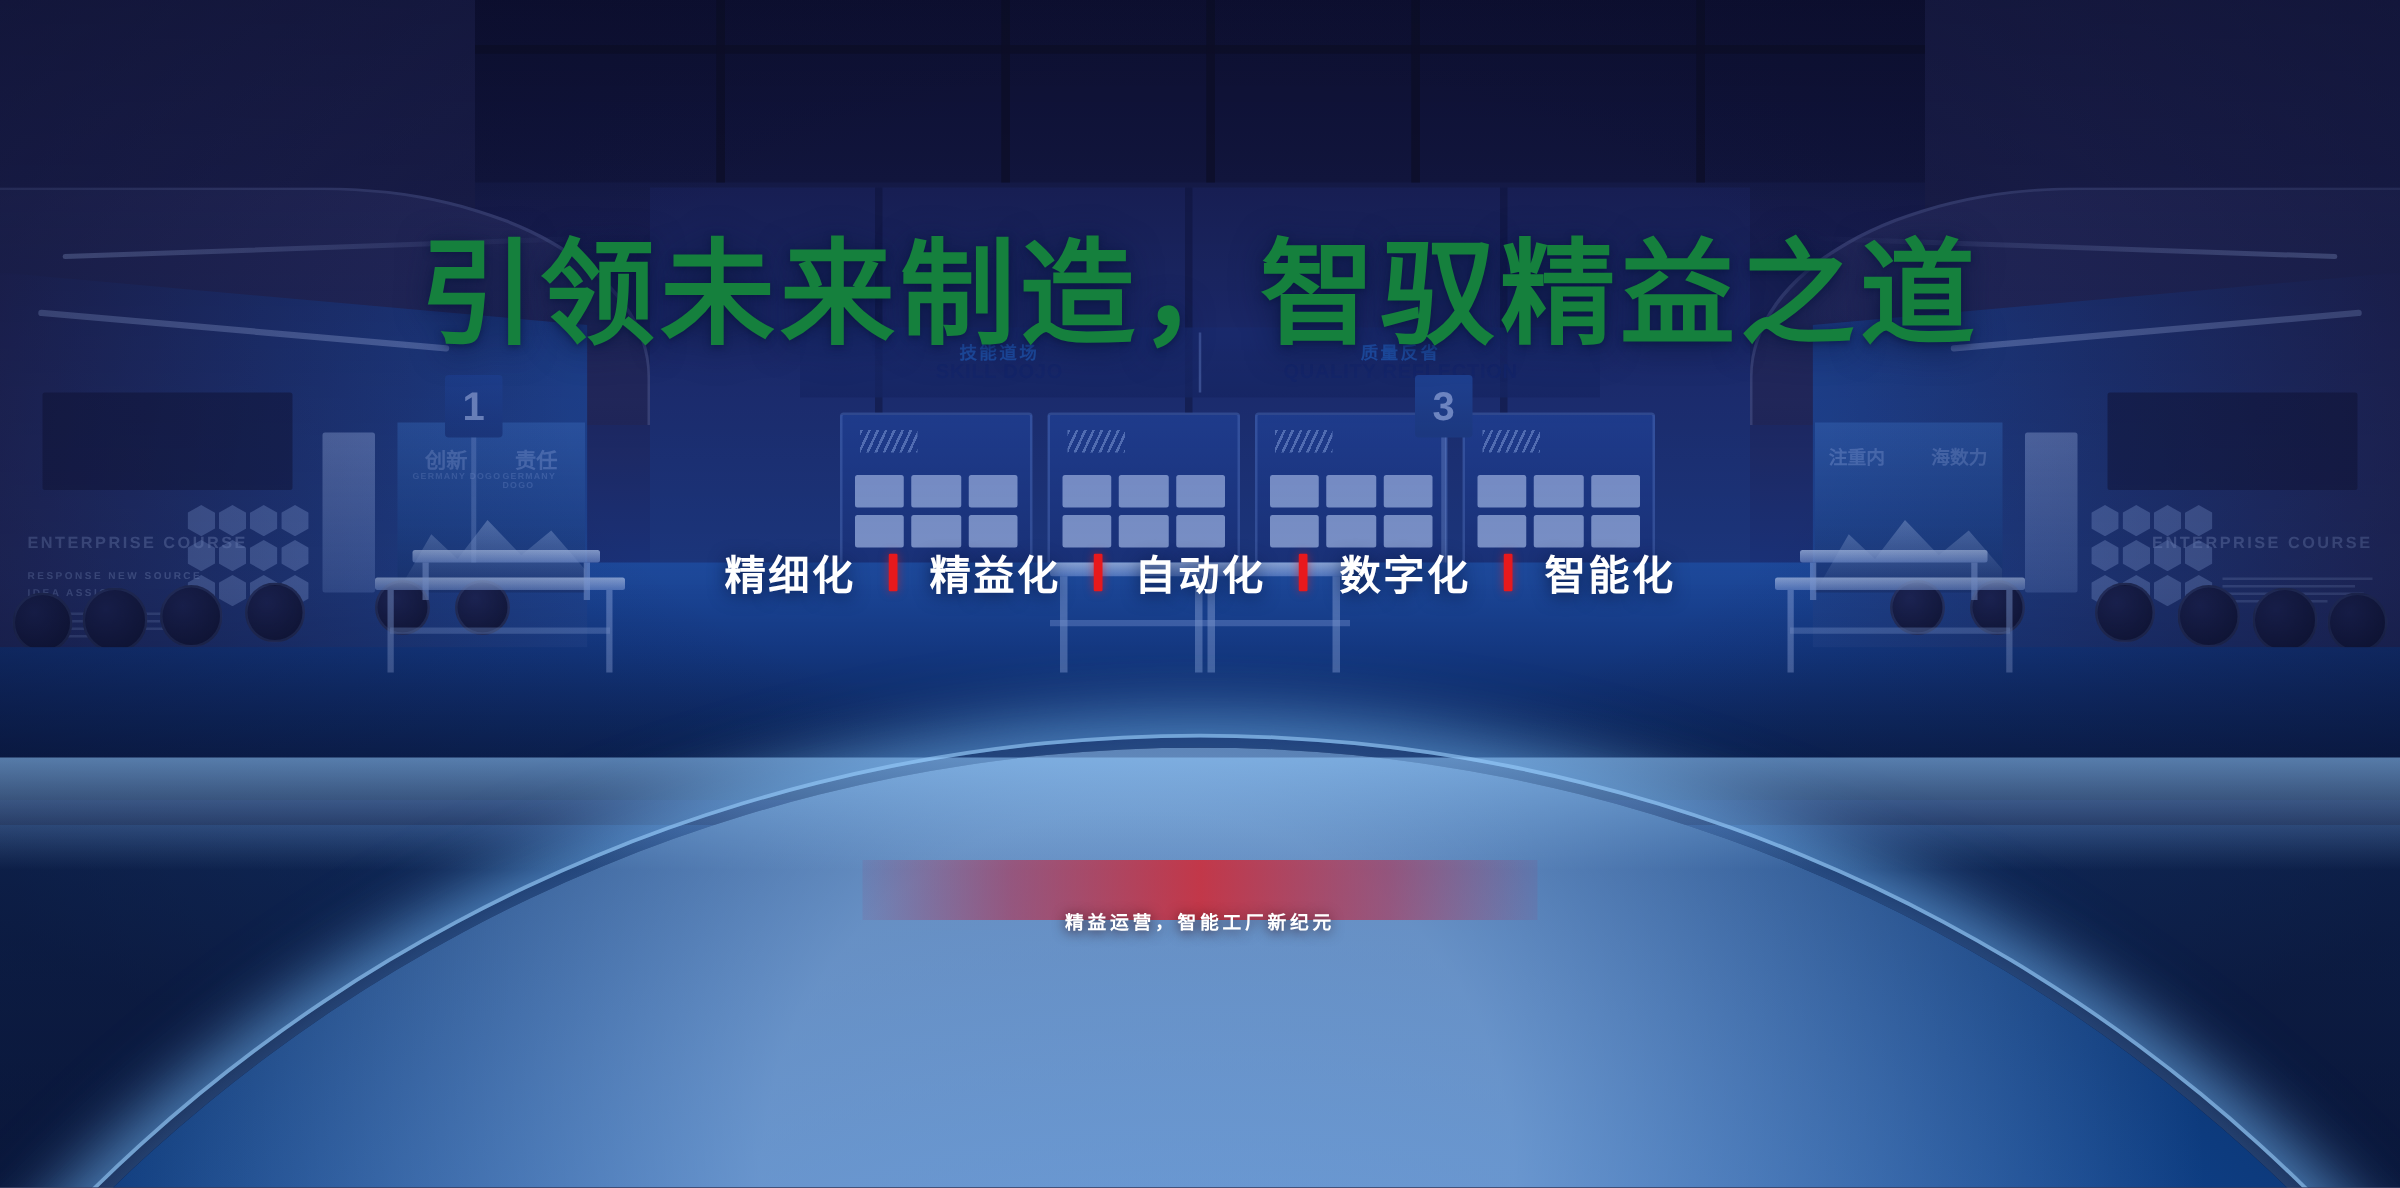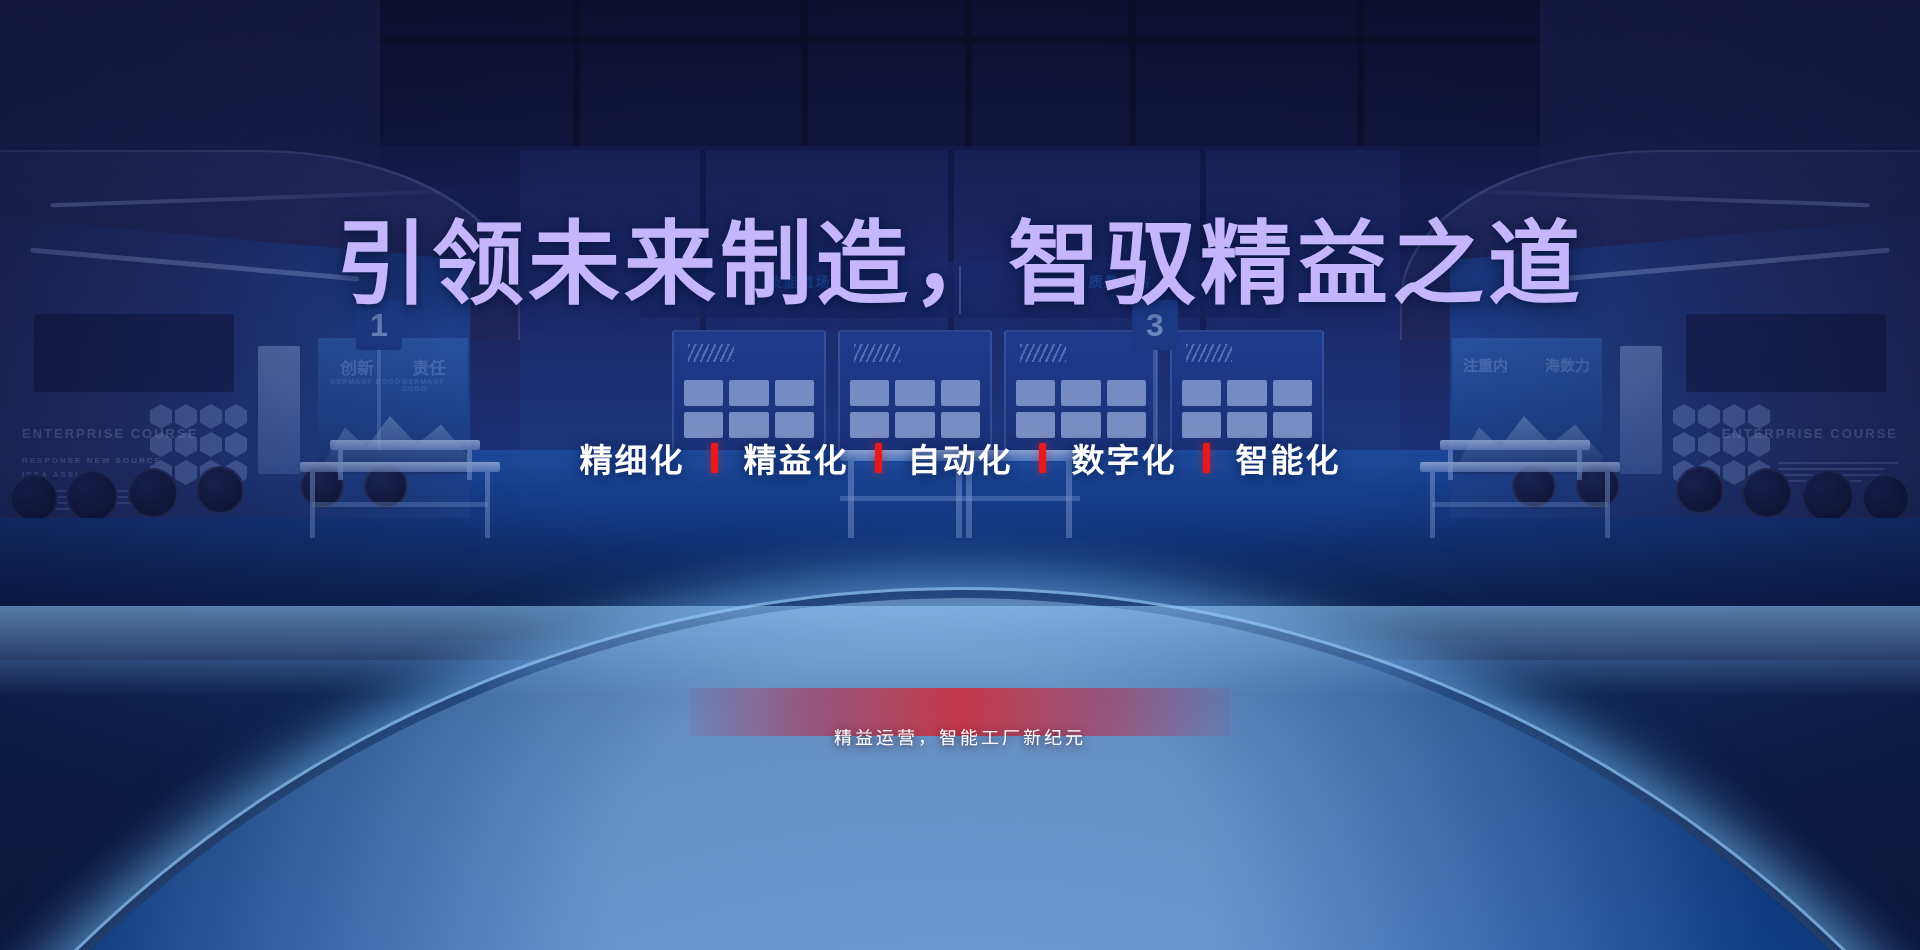--- a/index.html
+++ b/index.html
@@ -153,37 +153,37 @@
   .land{position:absolute;left:0;top:0;width:100%;height:100%;border-radius:50%;opacity:.45;
     background:
       radial-gradient(ellipse 360px 46px at 760px 1060px,rgba(180,215,250,.55),transparent 72%),
       radial-gradient(ellipse 300px 40px at 1320px 1150px,rgba(170,208,248,.45),transparent 72%),
       radial-gradient(ellipse 250px 34px at 480px 1250px,rgba(185,218,252,.40),transparent 72%);}
   .horizon-glow{position:absolute;left:0;top:86px;width:1920px;height:90px;
     background:linear-gradient(180deg,rgba(150,205,255,.55),rgba(120,185,250,0));}
 
   
   .hero{position:absolute;left:0;top:0;width:1920px;height:950px;}
-  .title{position:absolute;left:0;top:156px;width:1920px;text-align:center;
-    font-size:92px;font-weight:700;color:#c4b5fd;letter-spacing:4px;line-height:1;
+  .title{position:absolute;left:0;top:128px;width:1920px;text-align:center;
+    font-size:92px;font-weight:700;color:#15803d;letter-spacing:4px;line-height:1;
     text-shadow:0 4px 26px rgba(8,20,60,.75),0 2px 6px rgba(8,20,60,.6);}
   .subtitle{position:absolute;left:0;top:368px;width:1920px;text-align:center;
     font-size:25px;font-weight:500;color:#f2f6ff;letter-spacing:1.5px;
     text-shadow:0 2px 12px rgba(8,20,60,.85);}
   .keywords{position:absolute;left:0;top:434px;width:1920px;
     display:flex;align-items:center;justify-content:center;gap:26px;}
   .kw{font-size:33px;font-weight:700;color:#ffffff;letter-spacing:2px;
     text-shadow:0 2px 14px rgba(8,20,60,.8);}
   .kw-sep{width:7px;height:30px;background:#e8191c;border-radius:1px;
     box-shadow:0 0 8px rgba(232,25,28,.55);}
 
   .cta{position:absolute;left:690px;top:688px;width:540px;height:48px;
     display:flex;align-items:center;justify-content:center;
     background:linear-gradient(90deg,rgba(150,60,110,.12) 0%,rgba(186,40,70,.55) 22%,rgba(214,36,46,.82) 50%,rgba(186,40,70,.55) 78%,rgba(150,60,110,.12) 100%);}
-  .cta-text{font-size:18px;font-weight:400;color:#ffffff;letter-spacing:3px;
+  .cta-text{font-size:15px;font-weight:700;color:#ffffff;letter-spacing:3px;
     text-shadow:0 2px 10px rgba(40,0,10,.75);margin-top:48px;}
 </style>
 </head>
 <body>
 
 <div class="stage">
 
   <div class="bg-base"></div>
 
   <div class="ceiling"></div>

